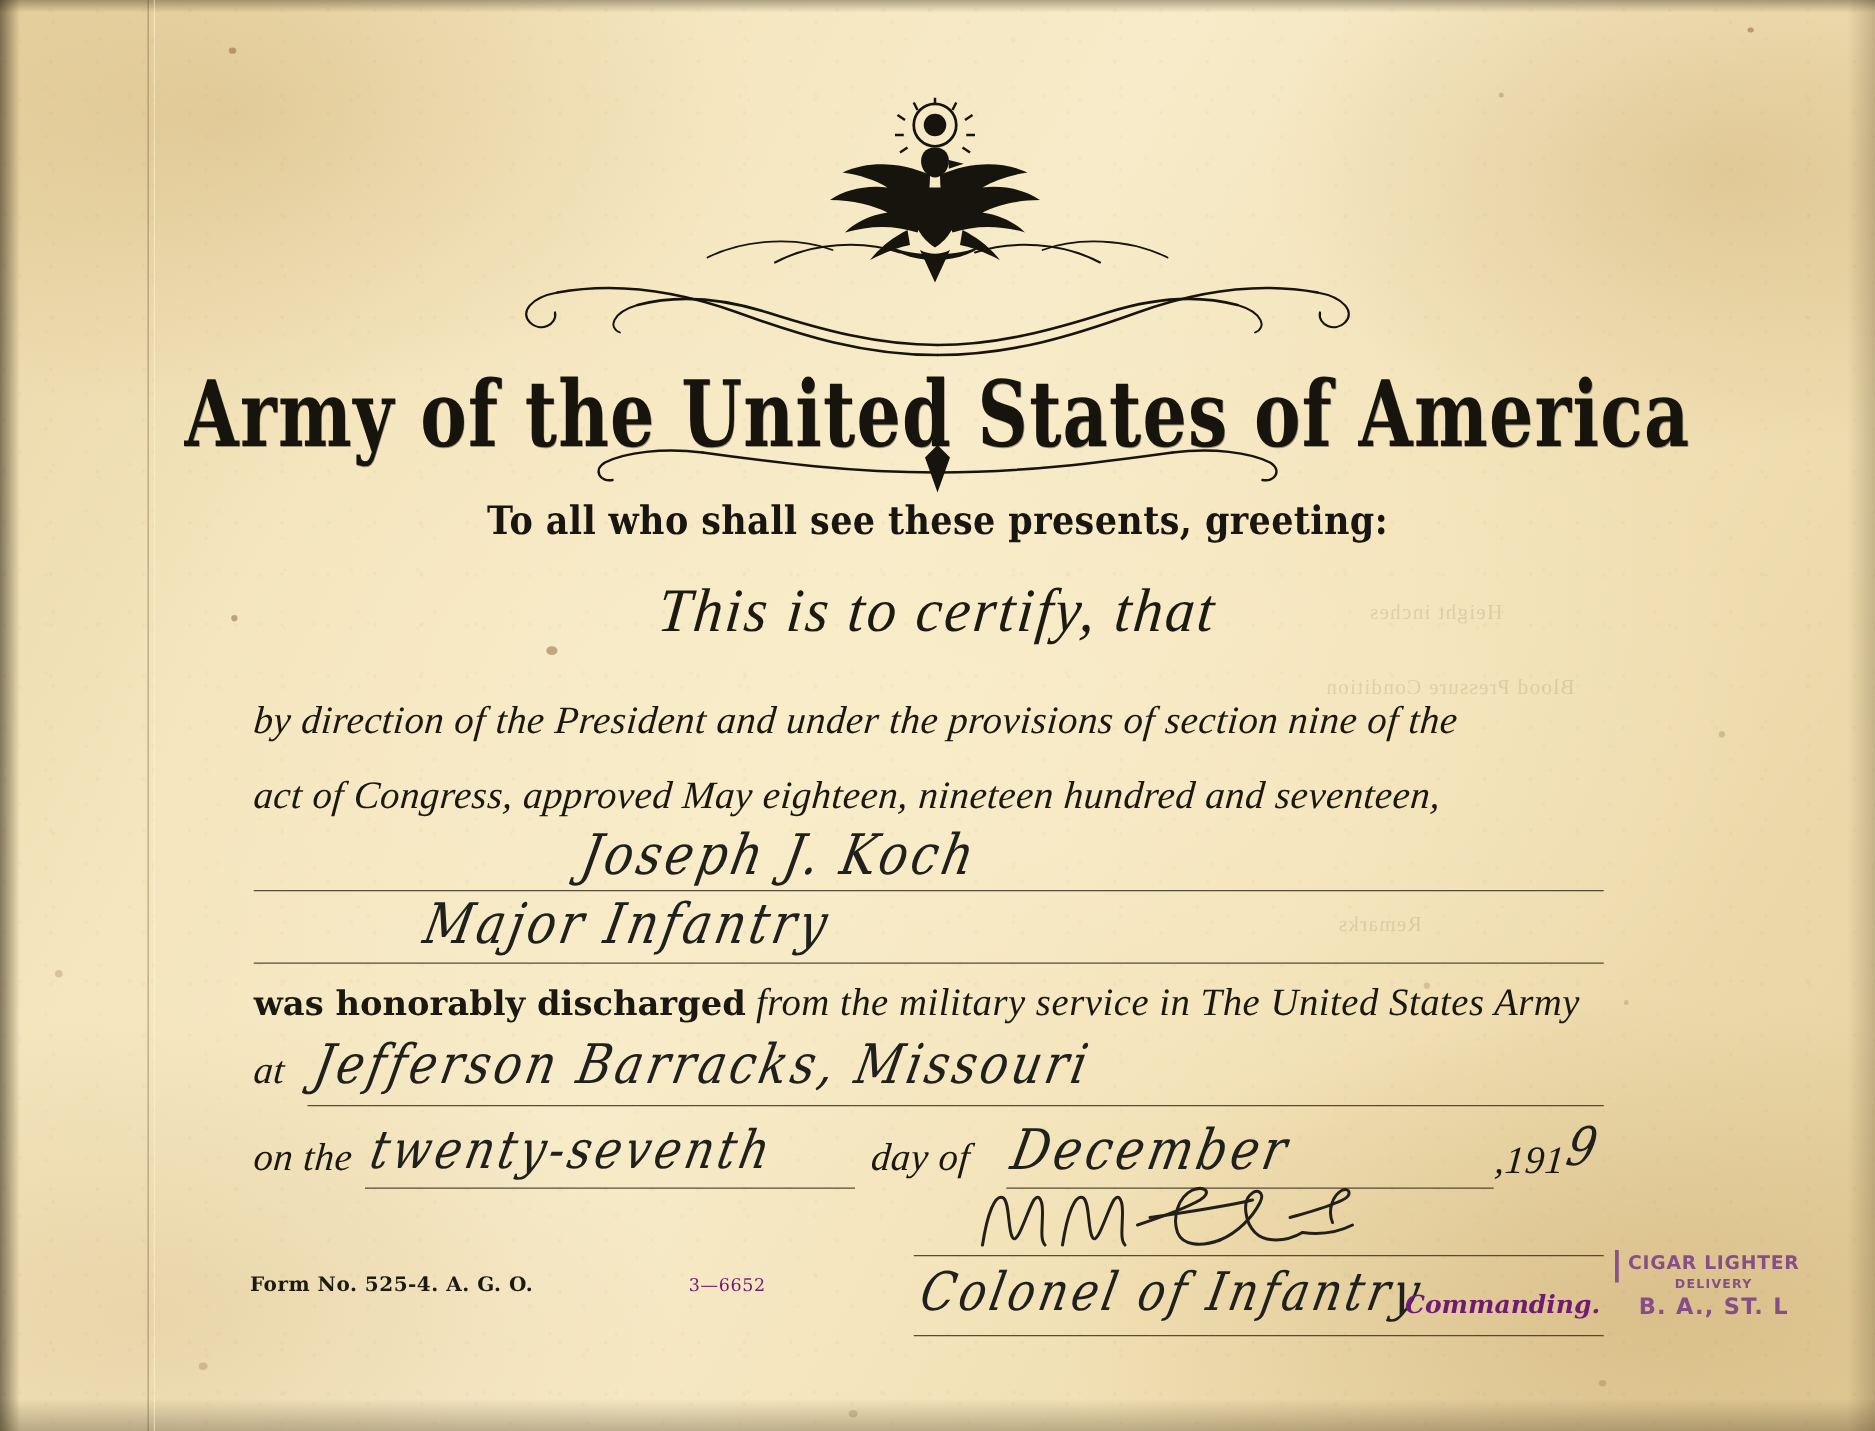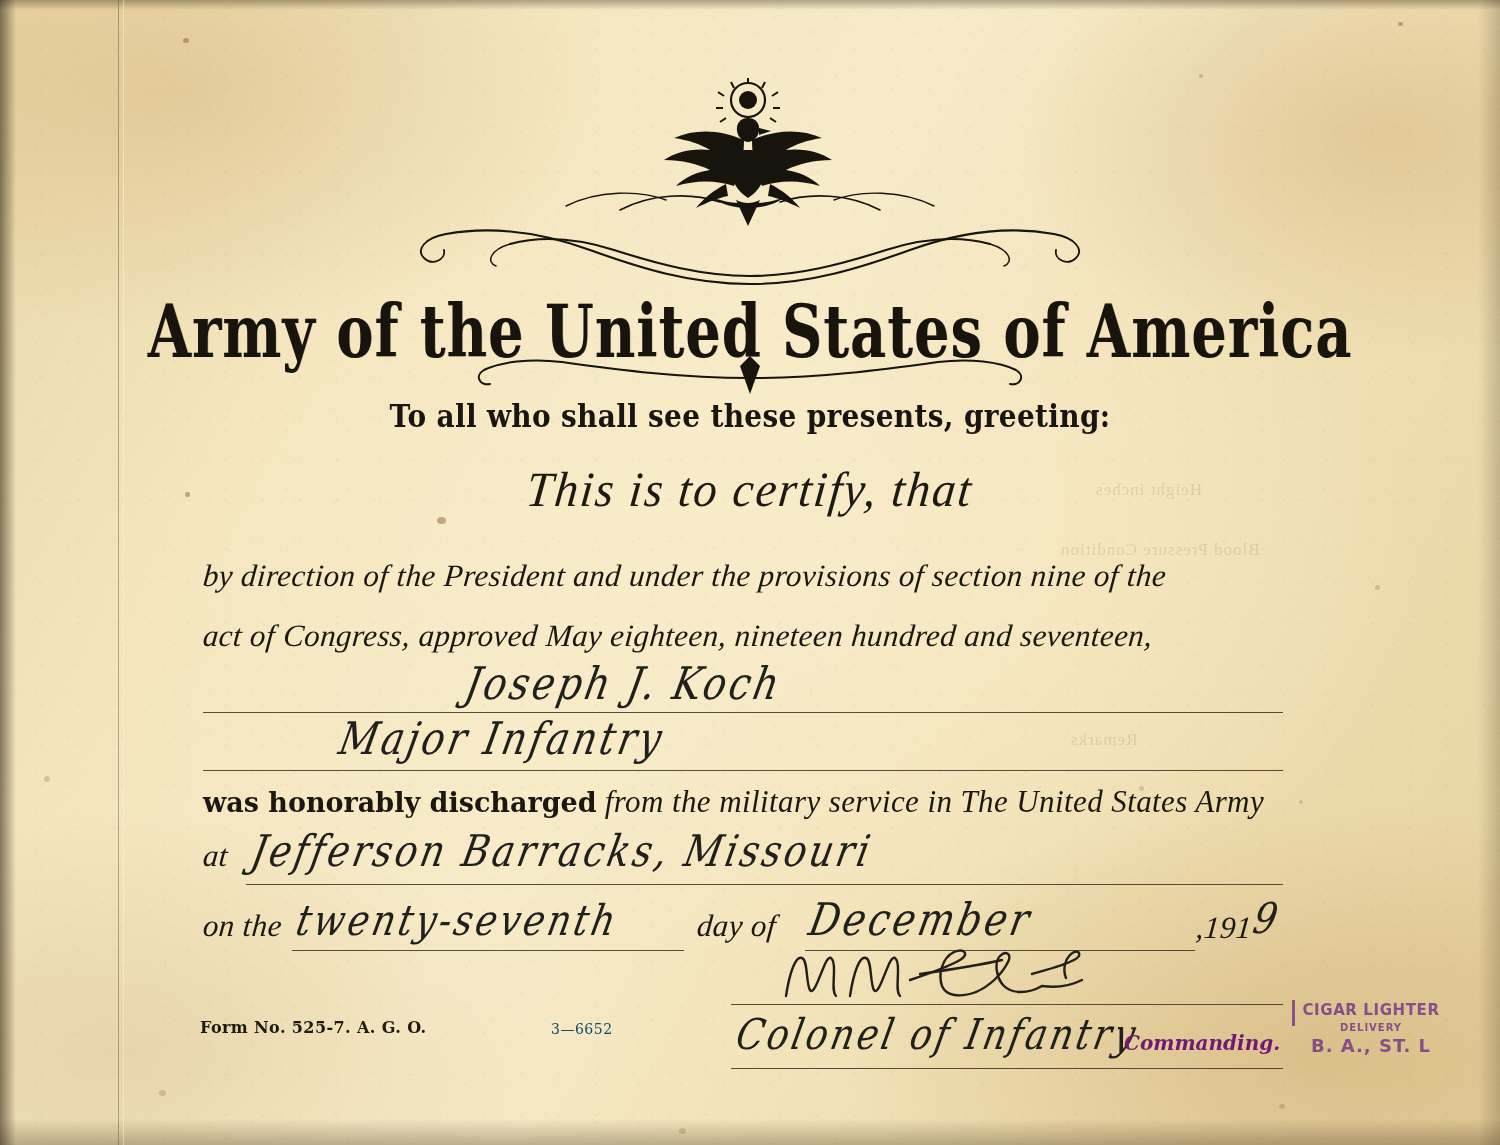--- a/index.html
+++ b/index.html
@@ -160,21 +160,21 @@
     font-family: "DejaVu Serif", serif;
     font-weight: 700;
     font-size: 16px;
     color: #1d1a12;
     letter-spacing: 0.4px;
   }
   .print-code {
     position: absolute; left: 551px; top: 1021px;
     font-family: "DejaVu Serif", serif;
     font-size: 14px;
-    color: #0c4a6e;
+    color: #701a75;
     letter-spacing: 0.5px;
   }
   .commanding {
     position: absolute; left: 1124px; top: 1031px;
     font-family: "DejaVu Serif", serif;
     font-weight: 700;
     font-style: italic;
     font-size: 20px;
     color: #701a75;
   }
@@ -333,21 +333,21 @@
       <path d="M262 34 C276 30 292 26 304 20 C312 16 310 10 304 12 C296 16 292 28 296 38"></path>
       <path d="M272 46 C286 48 300 46 312 40"></path>
     </g>
   </svg>
   <div class="rule" style="left:731px; top:1004px; width:552px;"></div>
 
   <div class="hand" style="left:737px; top:1014px; font-size:36px;">Colonel of Infantry</div>
   <div class="commanding">Commanding.</div>
   <div class="rule" style="left:731px; top:1068px; width:552px;"></div>
 
-  <div class="form-no">Form No. 525-7.  A. G. O.</div>
+  <div class="form-no">Form No. 525-4.  A. G. O.</div>
   <div class="print-code">3—6652</div>
 
   <div class="stamp-bar"></div>
   <div class="stamp">
     <div>CIGAR LIGHTER</div>
     <div class="l2">DELIVERY</div>
     <div class="l3">B. A.,  ST. L</div>
   </div>
 
 </div>

